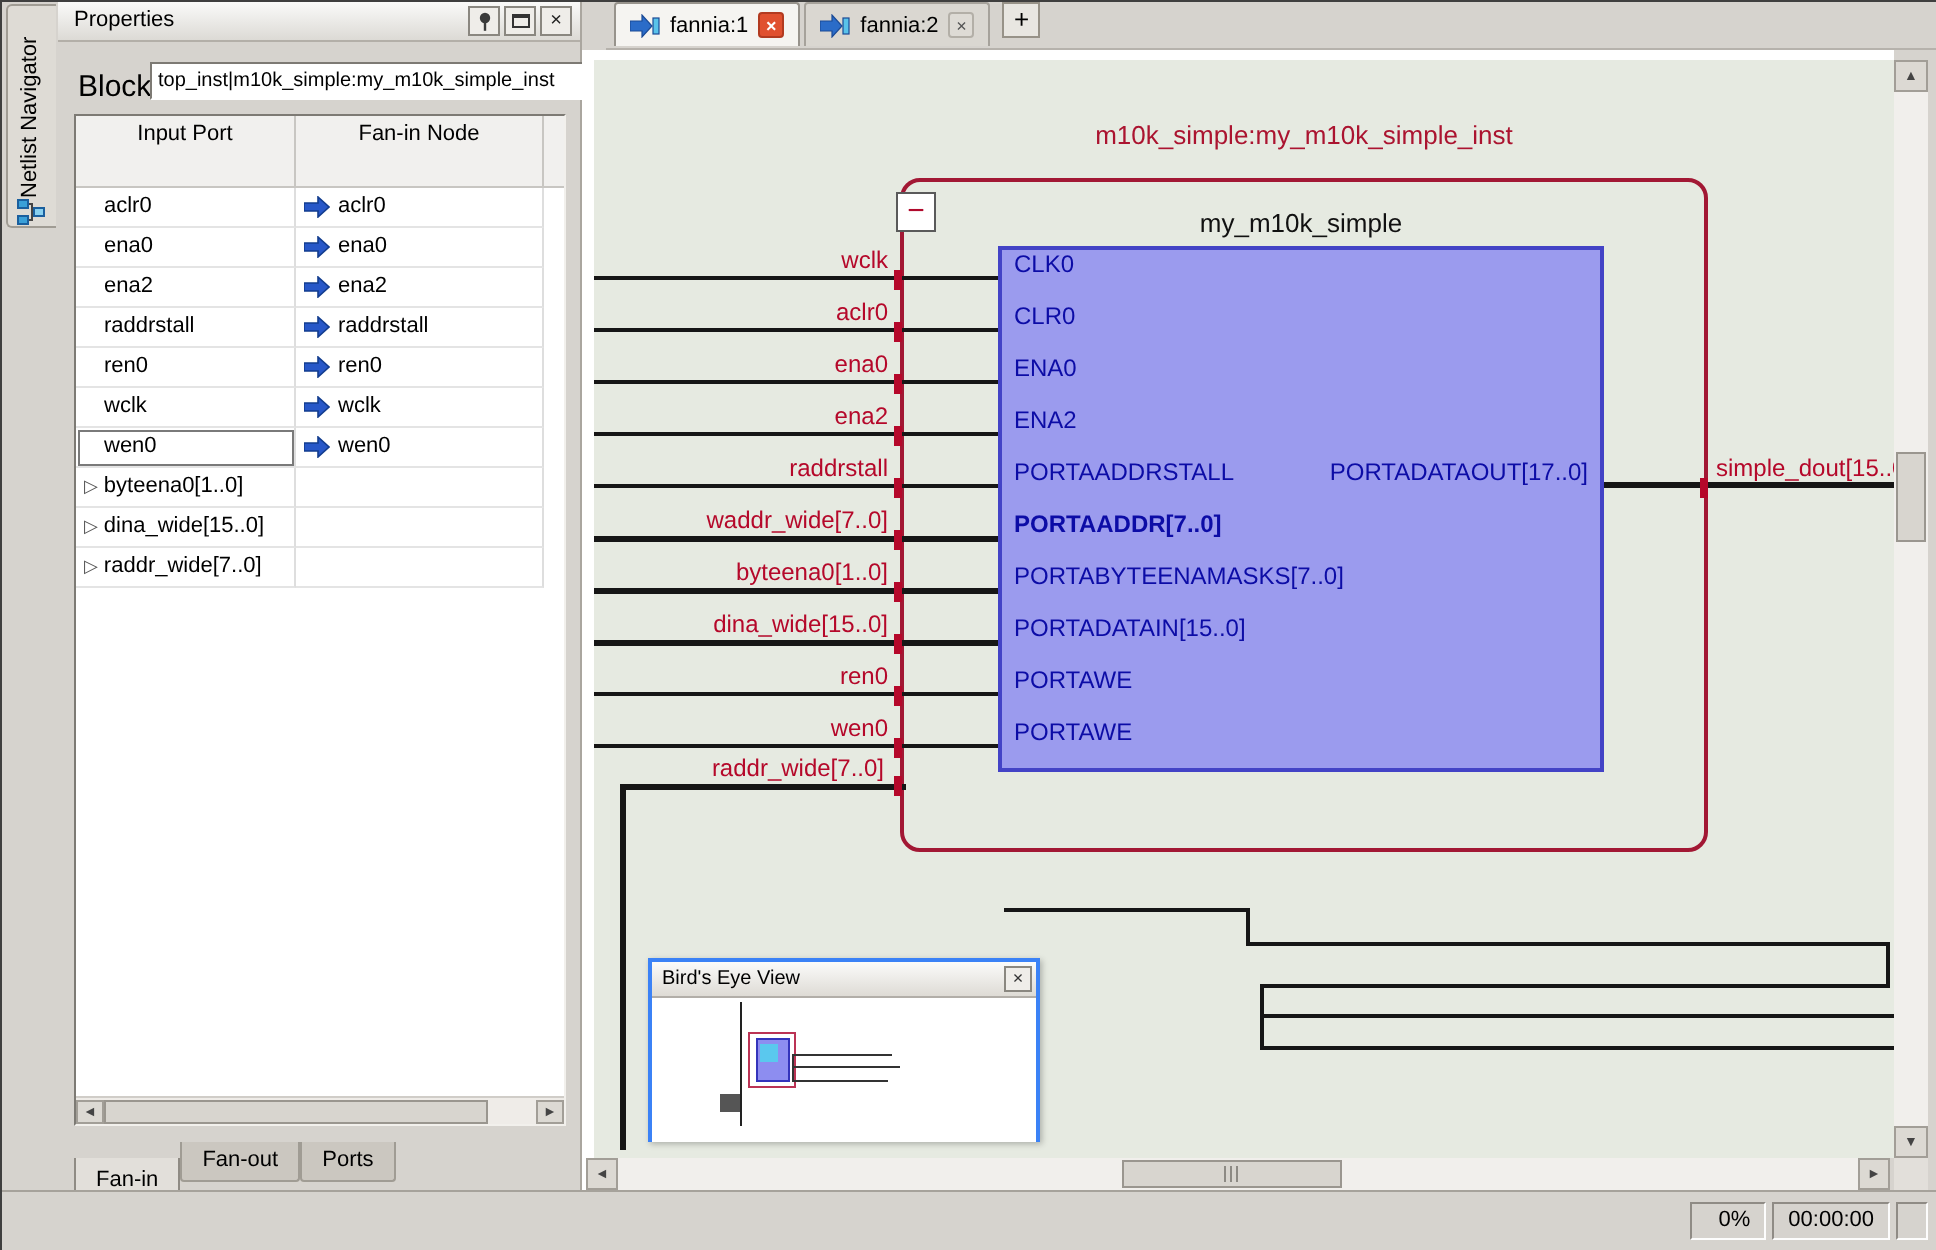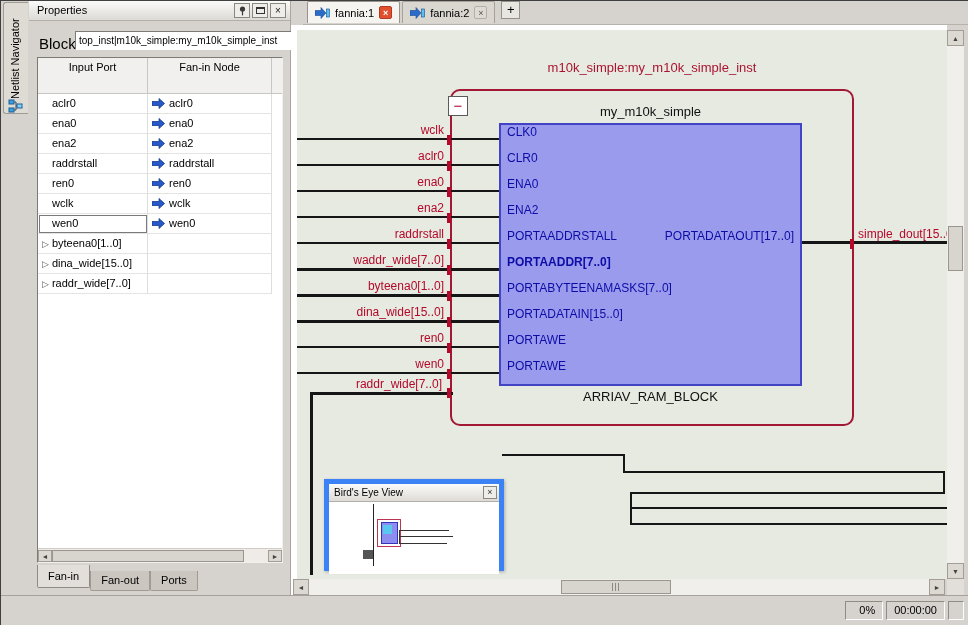--- a/index.html
+++ b/index.html
@@ -31,21 +31,21 @@
 .tcell.c1.grp{padding-left:4px}
 .tcell.c2{width:124px;padding-left:4px;display:flex;align-items:center;gap:4px}
 .tcell.focused{outline:1px solid #7a7a7a;outline-offset:-2px}
 .expander{color:#555;font-size:9px;margin-right:3px}
 .table-hscroll{position:absolute;left:0;bottom:0;width:100%;height:14px;background:#efece8;border-top:1px solid #d0cdc8}
 .table-hscroll .sbtn{position:absolute;top:1px;width:14px;height:12px}
 .table-hscroll .sbtn.right{right:0}
 .sthumb{position:absolute;left:14px;top:1px;width:192px;height:12px;background:#d8d5cf;border:1px solid #9a968f}
 .panel-tabs{position:absolute;left:8px;top:564px;display:flex;align-items:flex-start}
 .ptab{height:20px;padding:0 10px;margin-top:6px;line-height:19px;font-size:11px;background:#cbc7c0;border:1px solid #a09c94;border-top:none;border-radius:0 0 2px 2px;cursor:default}
-.ptab.active{height:23px;margin-top:0;background:#e2dfda;border-color:#8f8b84;line-height:22px}
+.ptab.active{height:23px;margin-top:14px;background:#e2dfda;border-color:#8f8b84;line-height:22px}
 
 
 .main{position:absolute;left:290px;top:0;width:678px;height:594px}
 .doc-tabbar{position:absolute;left:12px;top:0;width:678px;height:24px;background:#d6d3ce;border-bottom:1px solid #b6b2ac;display:flex;align-items:flex-start;padding-left:2px}
 .dtabs{display:flex}
 .dtab{height:22px;display:flex;align-items:center;gap:5px;padding:0 7px;margin-left:2px;background:#dad7d1;border:1px solid #a6a29b;border-bottom:none;border-radius:2px 2px 0 0;cursor:default}
 .dtab.active{background:#f5f4f1;border-color:#97938c}
 .dtlabel{font-size:11px}
 .dtclose{width:13px;height:13px;line-height:12px;text-align:center;font-size:9px;color:#555;background:#dedbd5;border:1px solid #b3afa7;border-radius:2px}
 .dtclose.hot{background:#e0502f;border-color:#b23a20;color:#fff;font-weight:bold}
@@ -64,21 +64,21 @@
 .block-type{position:absolute;left:202px;top:359px;width:303px;text-align:center;font-size:13px;color:#111}
 .pl{position:absolute;font-size:12px;color:#0c0ca6;height:16px;line-height:16px;white-space:nowrap;z-index:2}
 .pl.pr{text-align:right}
 .wire{position:absolute;background:#161616}
 .tick{position:absolute;width:4px;height:10px;background:#b5082a;z-index:2}
 .sig{position:absolute;font-size:12px;color:#b5082a;text-align:right;white-space:nowrap;height:14px;line-height:14px}
 .raddr-label{left:0;top:347px;width:145px}
 .out-label{left:561px;top:197px;width:200px;text-align:left}
 
 
-.bev{position:absolute;left:27px;top:449px;width:180px;height:92px;background:#15803d;border:5px solid #3b82f6;box-shadow:1px 1px 3px rgba(0,0,0,.25);z-index:5}
+.bev{position:absolute;left:27px;top:449px;width:196px;height:92px;background:#15803d;border:2px solid #3b82f6;box-shadow:1px 1px 3px rgba(0,0,0,.25);z-index:5}
 .bev-titlebar{position:relative;height:18px;background:linear-gradient(#fbfbfa,#dedbd5);border-bottom:1px solid #b2aea8;font-size:10px;line-height:17px;padding-left:5px}
 .bev-close{position:absolute;right:2px;top:2px;width:14px;height:13px;border:1px solid #8a8780;background:#efede9;text-align:center;line-height:11px;font-size:9px;color:#333}
 .bev-body{position:relative;width:100%;height:72px;background:#fff}
 .mm{position:absolute}
 
 
 .sbtn{background:#dcd9d3;border:1px solid #a29e97;display:flex;align-items:center;justify-content:center;font-size:7px;color:#444}
 .vscroll{position:absolute;left:656px;top:5px;width:17px;height:549px;background:#f1efec}
 .vscroll .sbtn{position:absolute;left:0;width:17px;height:16px}
 .vscroll .sbtn.up{top:0}
@@ -260,21 +260,20 @@
     <div class="main-body">
       <div class="white-t"></div>
       <div class="white-l"></div>
 
       <div class="canvas">
         <div class="inst-title">m10k_simple:my_m10k_simple_inst</div>
         <div class="frame"></div>
         <div class="collapse-btn">−</div>
         <div class="block"></div>
         <div class="block-title">my_m10k_simple</div>
-        <div class="block-type">ARRIAV_RAM_BLOCK</div>
         <div class="sig raddr-label">raddr_wide[7..0]</div>
         <div class="sig out-label">simple_dout[15..0]</div>
 
         <div class="bev">
           <div class="bev-titlebar">
             <span>Bird's Eye View</span>
             <span class="bev-close">×</span>
           </div>
           <div class="bev-body">
             <div class="mm" style="left:44px;top:2px;width:1px;height:62px;background:#222"></div>

